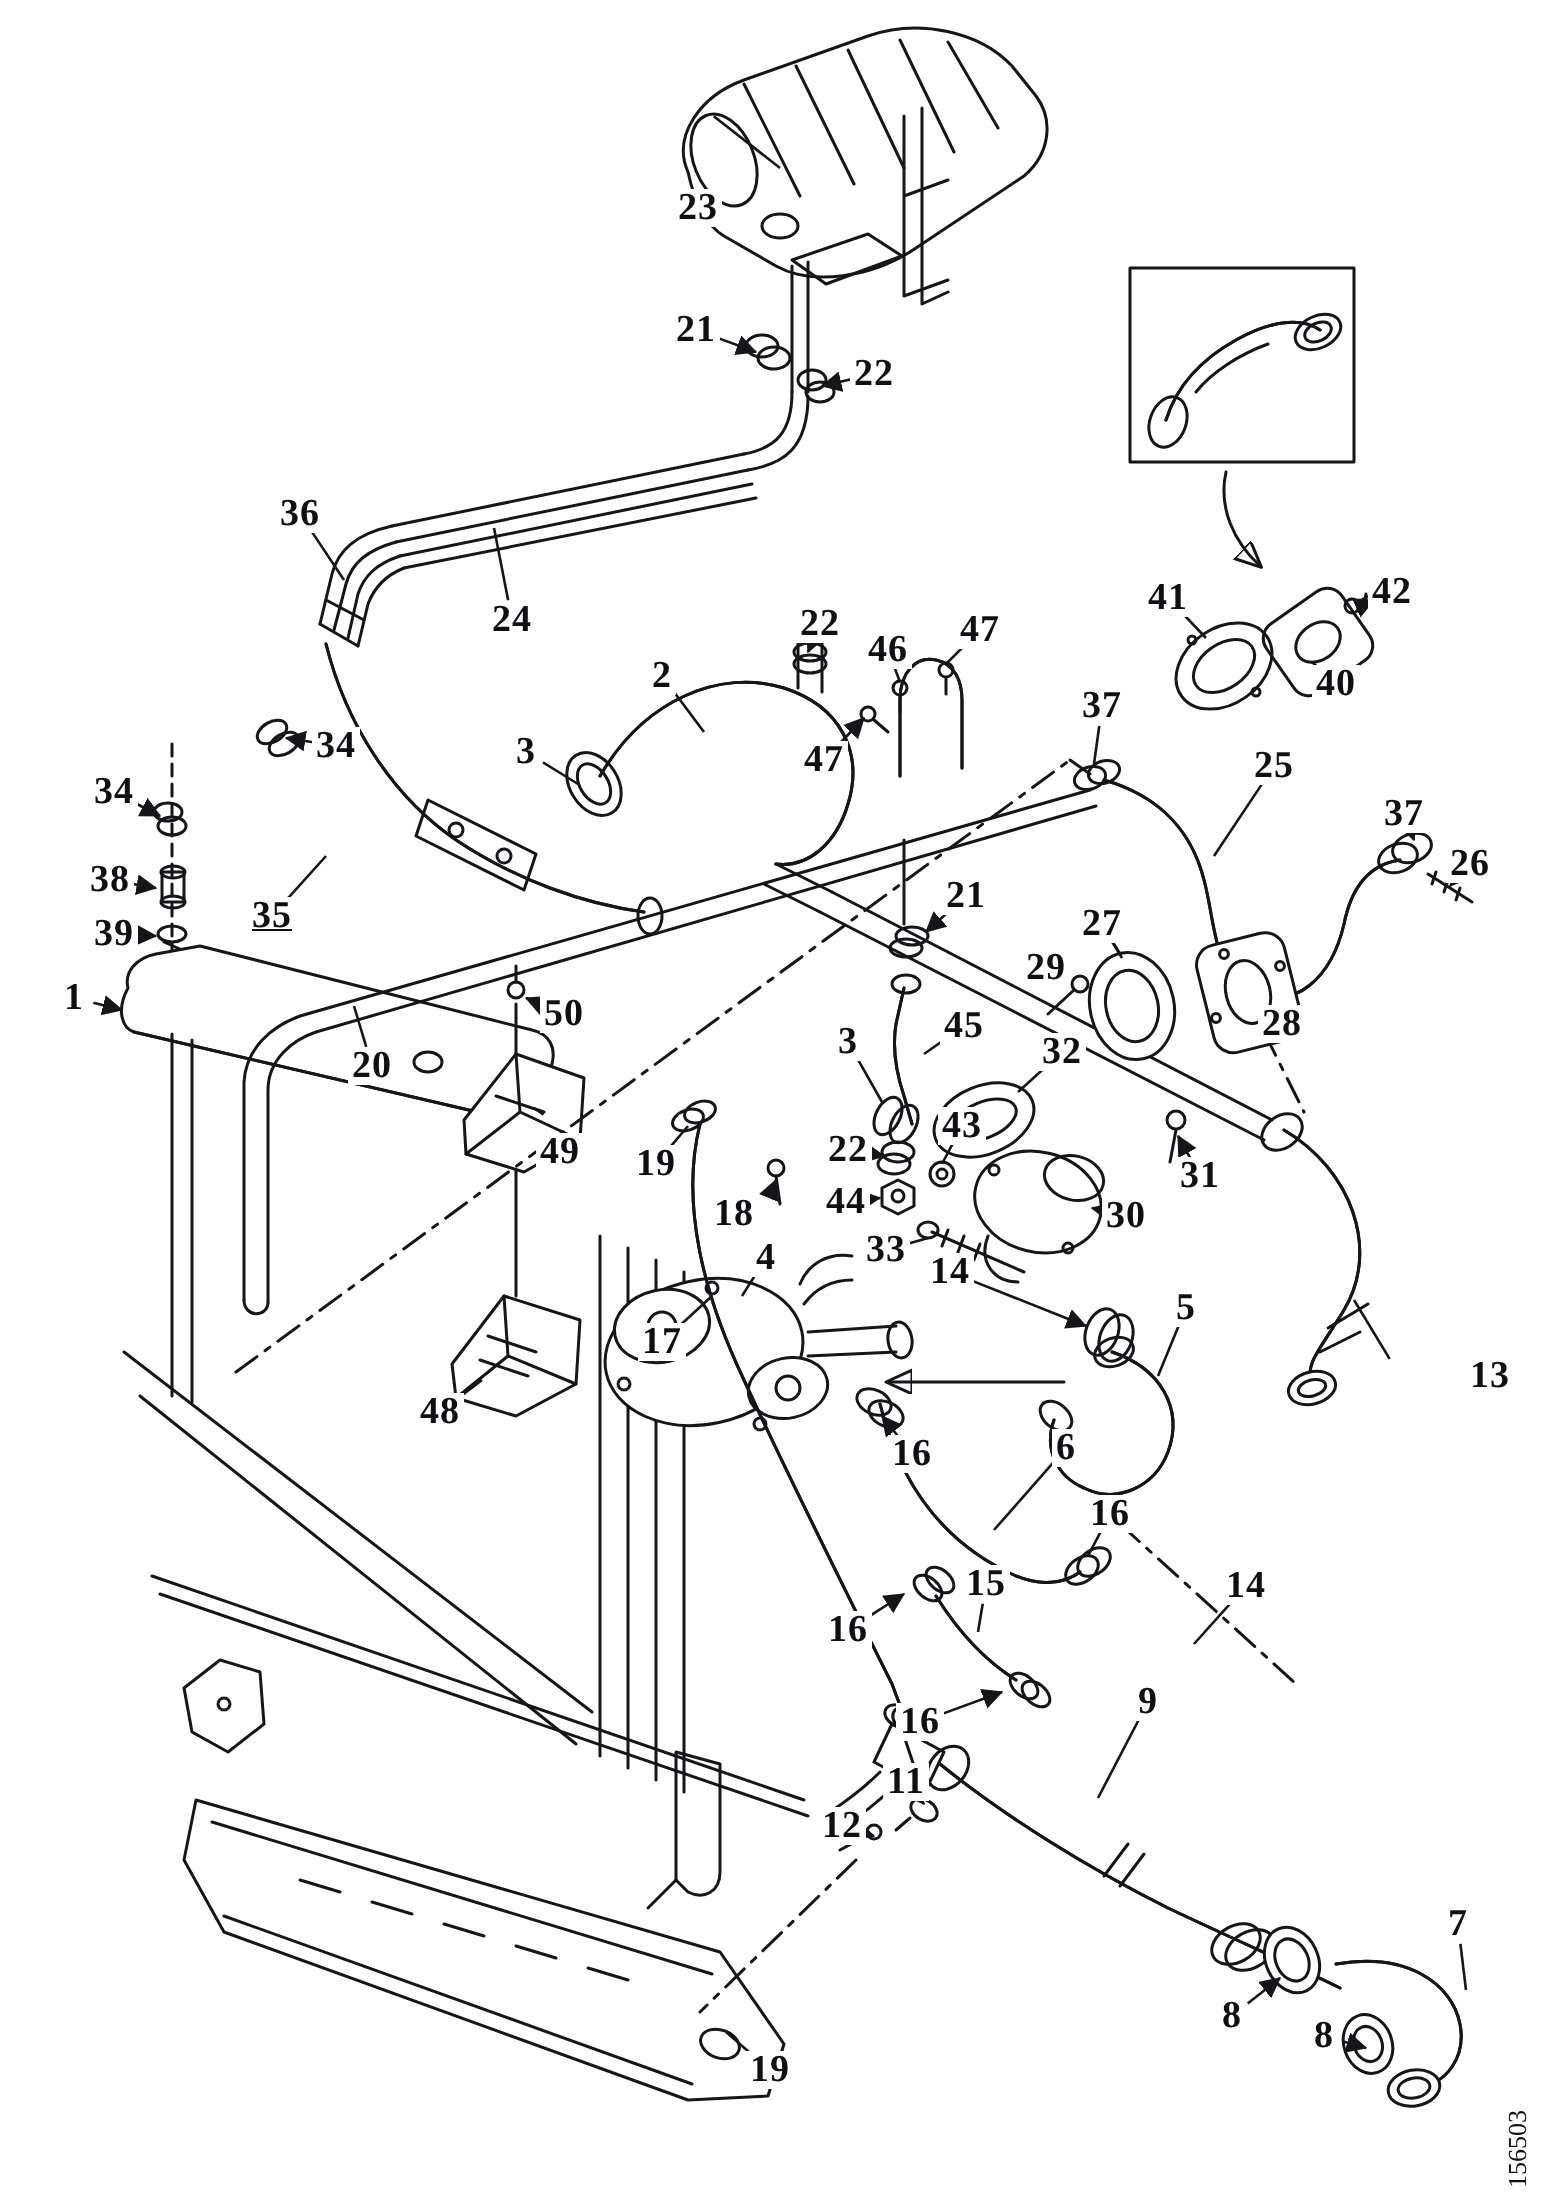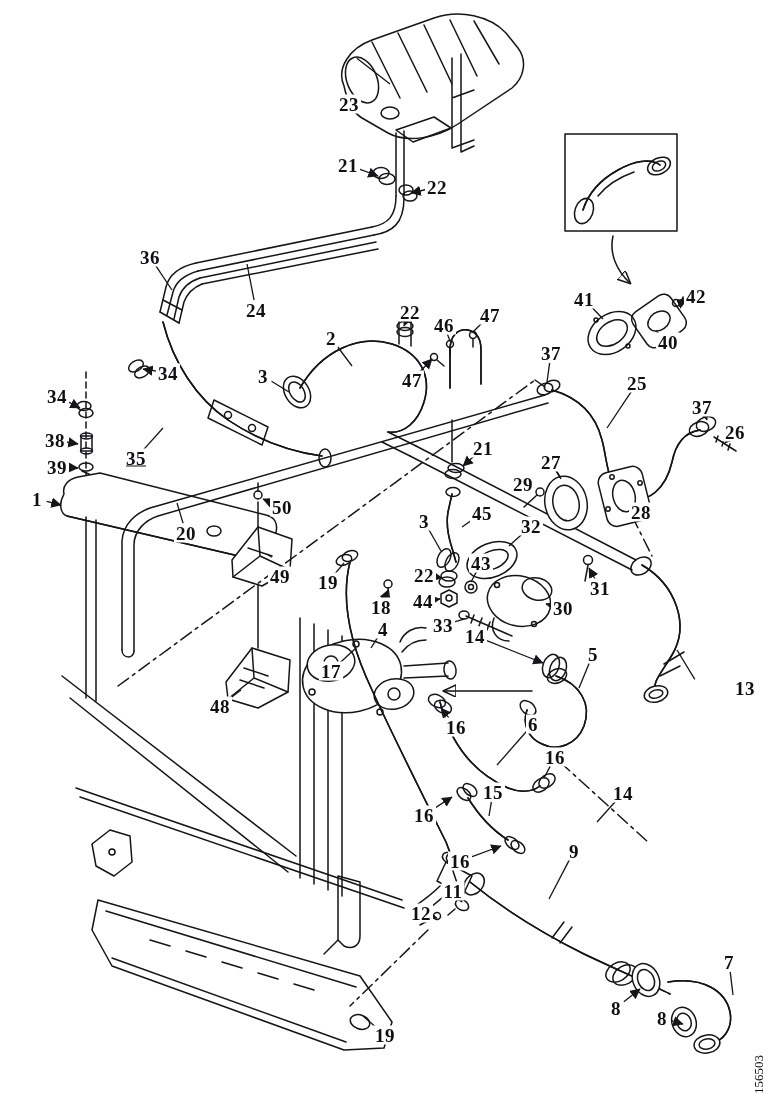--- a/index.html
+++ b/index.html
@@ -434,21 +434,21 @@
       <span class="callout" style="left: 424px; top: 521px;">3</span>
       <span class="callout" style="left: 424px; top: 575px;">22</span>
       <span class="callout" style="left: 481px; top: 563px;">43</span>
       <span class="callout" style="left: 423px; top: 601px;">44</span>
       <span class="callout" style="left: 443px; top: 625px;">33</span>
       <span class="callout" style="left: 563px; top: 608px;">30</span>
       <span class="callout" style="left: 600px; top: 588px;">31</span>
       <span class="callout" style="left: 475px; top: 636px;">14</span>
       <span class="callout" style="left: 593px; top: 654px;">5</span>
       <span class="callout" style="left: 328px; top: 582px;">19</span>
-      <span class="callout" style="left: 381px; top: 607px;">18</span>
+      <span class="callout" style="left: 367px; top: 607px;">18</span>
       <span class="callout" style="left: 383px; top: 629px;">4</span>
       <span class="callout" style="left: 331px; top: 671px;">17</span>
       <span class="callout" style="left: 220px; top: 706px;">48</span>
       <span class="callout" style="left: 456px; top: 727px;">16</span>
       <span class="callout" style="left: 533px; top: 724px;">6</span>
       <span class="callout" style="left: 555px; top: 757px;">16</span>
       <span class="callout" style="left: 623px; top: 793px;">14</span>
       <span class="callout" style="left: 424px; top: 815px;">16</span>
       <span class="callout" style="left: 493px; top: 792px;">15</span>
       <span class="callout" style="left: 460px; top: 861px;">16</span>

